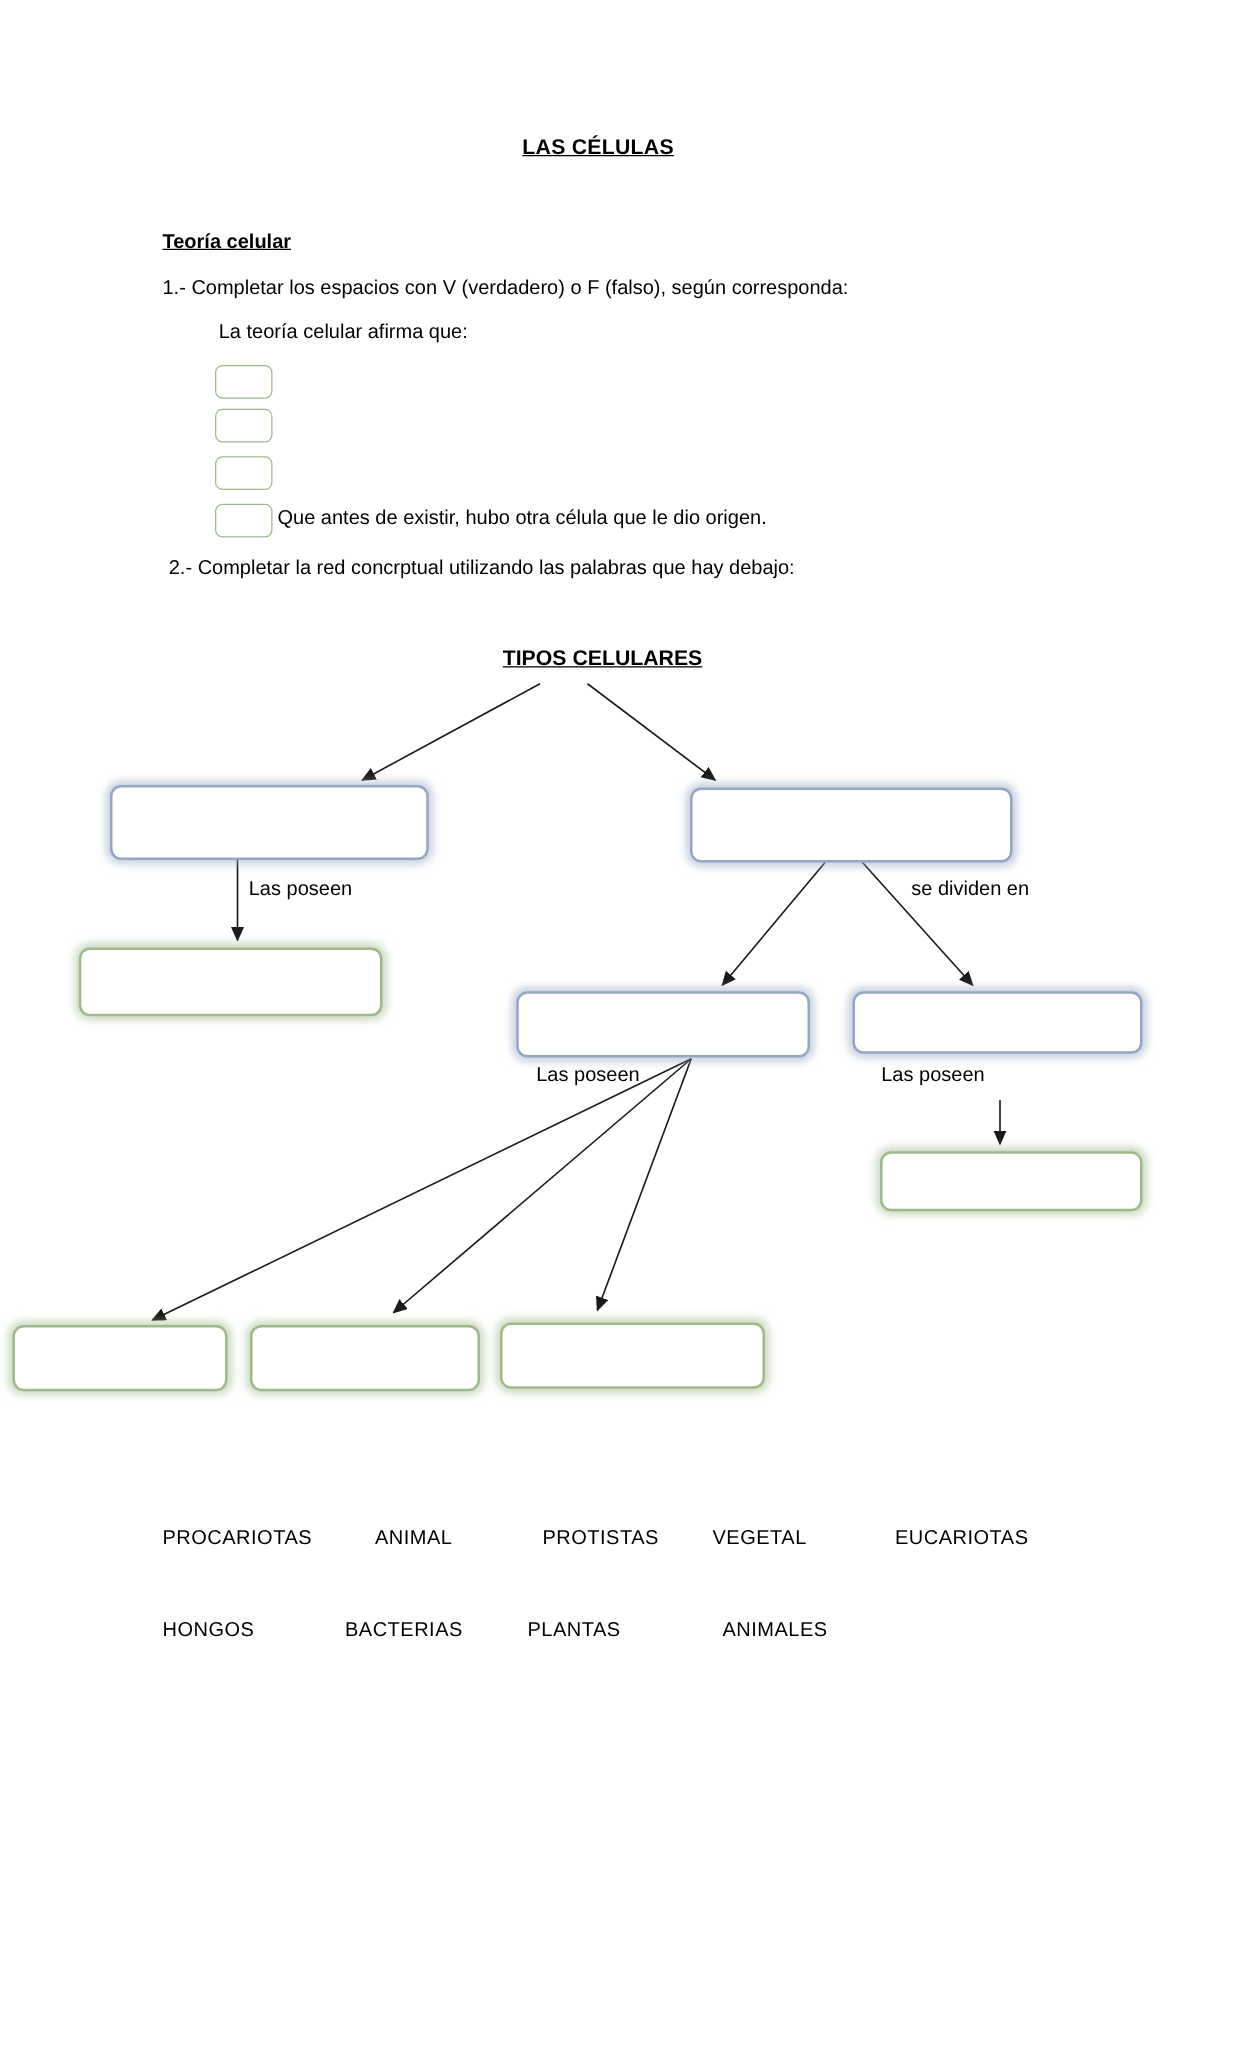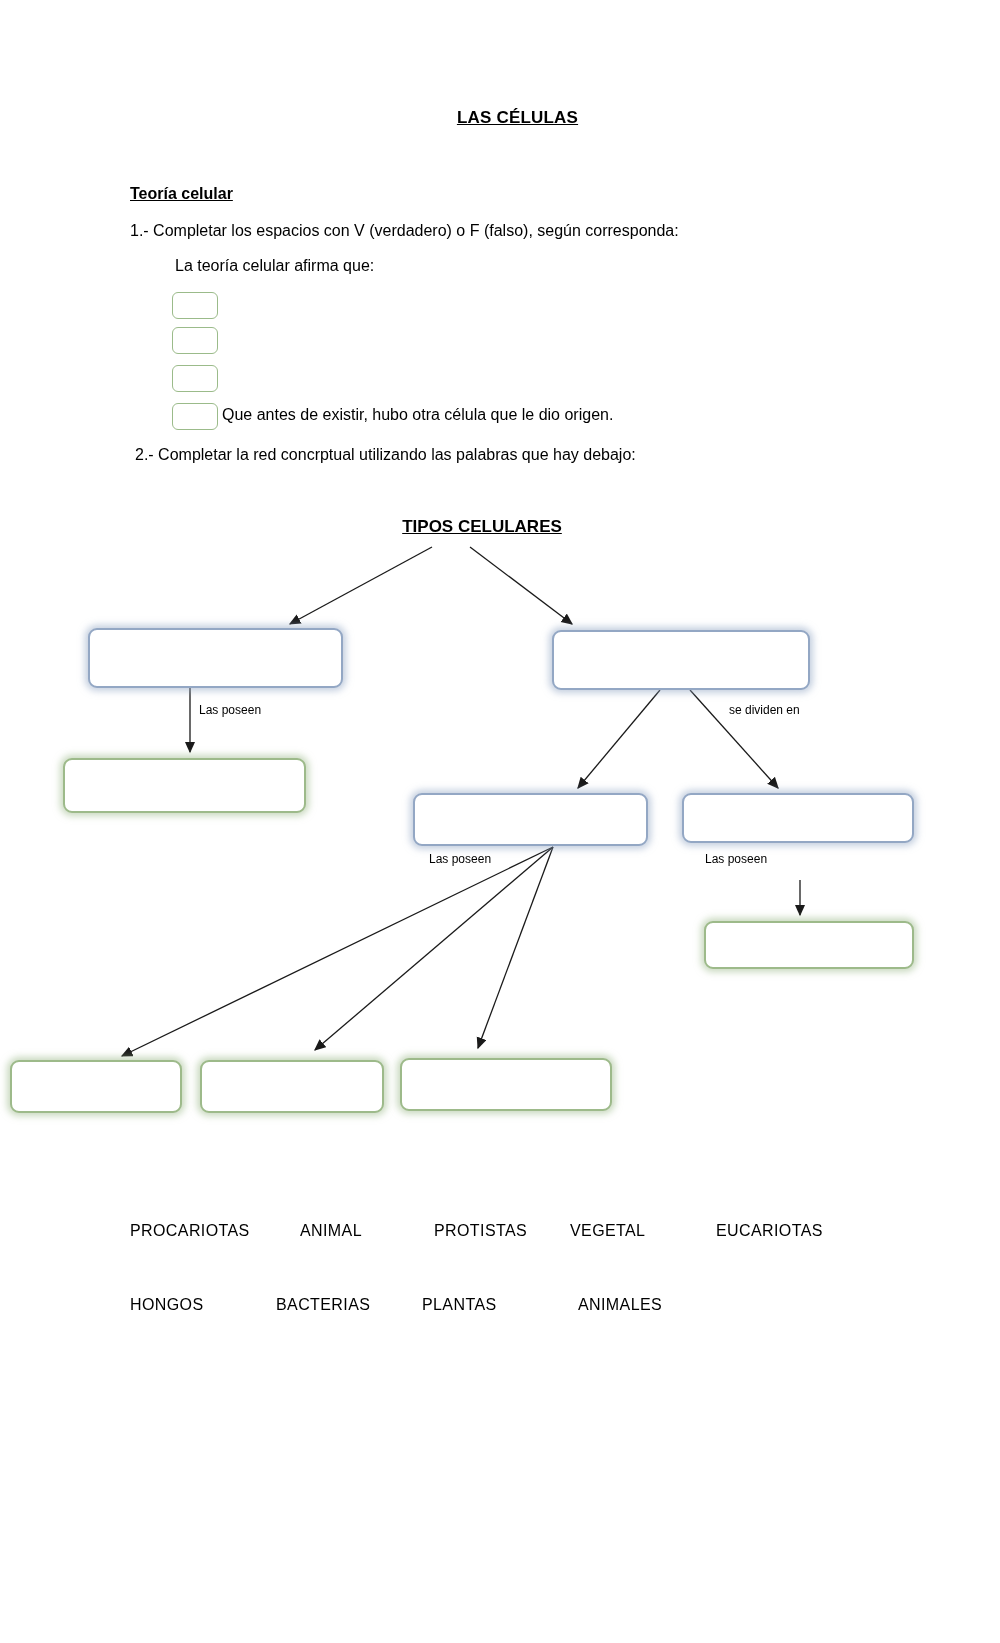--- a/index.html
+++ b/index.html
@@ -23,21 +23,20 @@
   }
   .title {
     position: absolute;
     left: 0; top: 108px;
     width: 957px;
     text-align: center;
     font-size: 17px;
     font-weight: bold;
     text-decoration: underline;
     letter-spacing: .2px;
-    margin-left: 39px;
   }
   .subtitle {
     position: absolute;
     left: 130px; top: 185px;
     font-size: 16px;
     font-weight: bold;
     text-decoration: underline;
   }
   .q1 {
     position: absolute;
@@ -91,21 +90,21 @@
     border: 2.5px solid #93a7c4;
     box-shadow: 0 0 7px 3px rgba(147,167,196,.55);
   }
   .node.green {
     border: 2.5px solid #9dba8a;
     box-shadow: 0 0 7px 3px rgba(157,186,138,.55);
   }
 
   .connector-label {
     position: absolute;
-    font-size: 12px;
+    font-size: 16px;
     white-space: nowrap;
   }
 
   .wordbank {
     position: absolute;
     font-size: 16px;
     letter-spacing: .4px;
   }
 
   svg.arrows {

